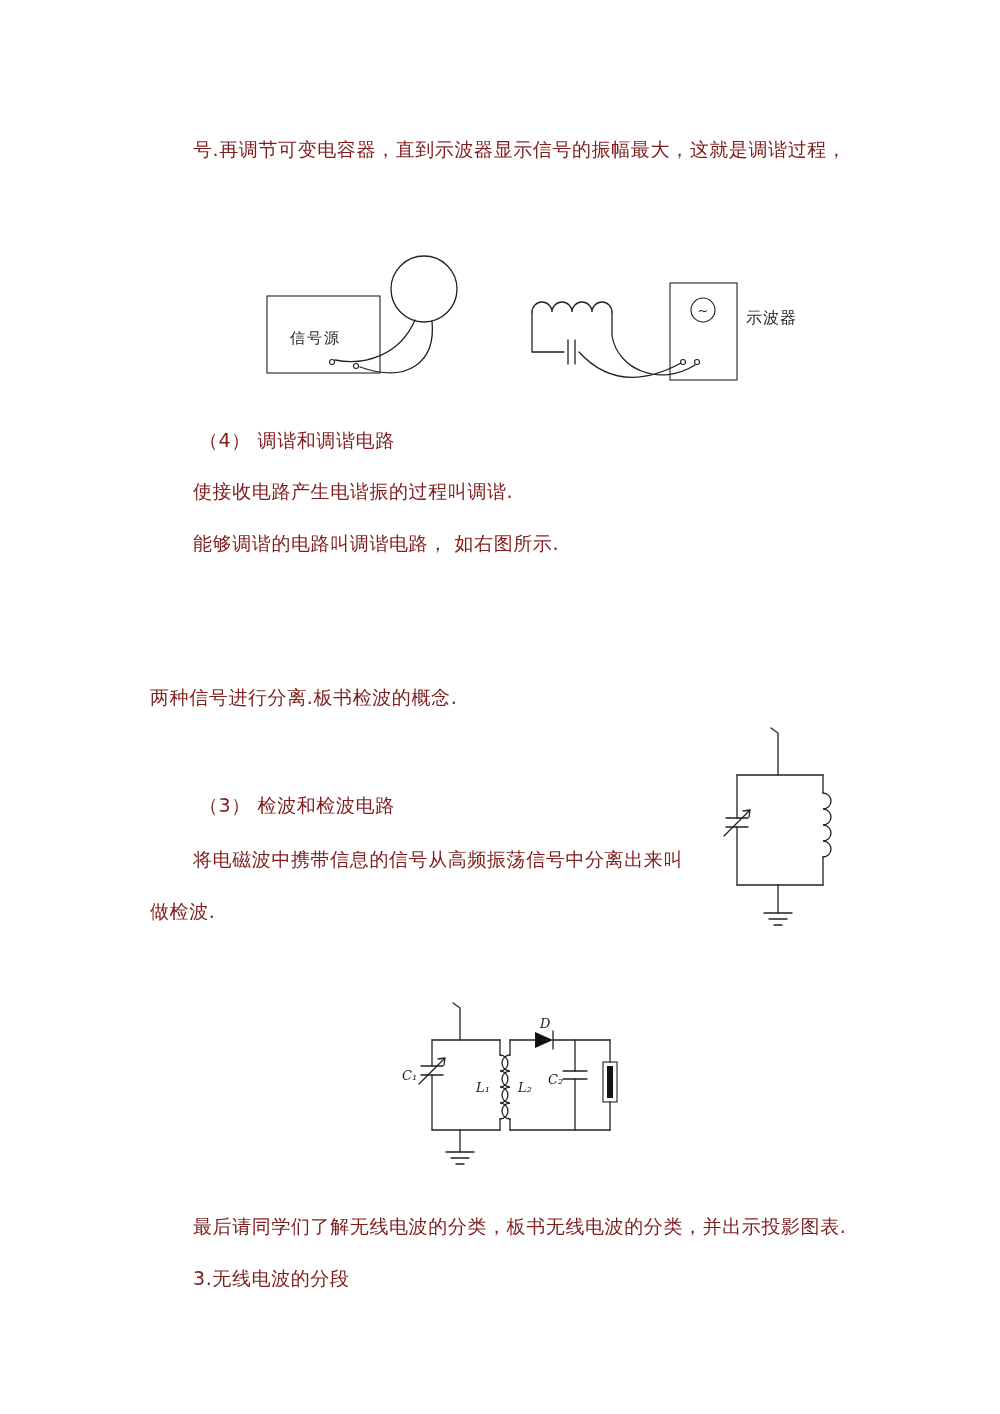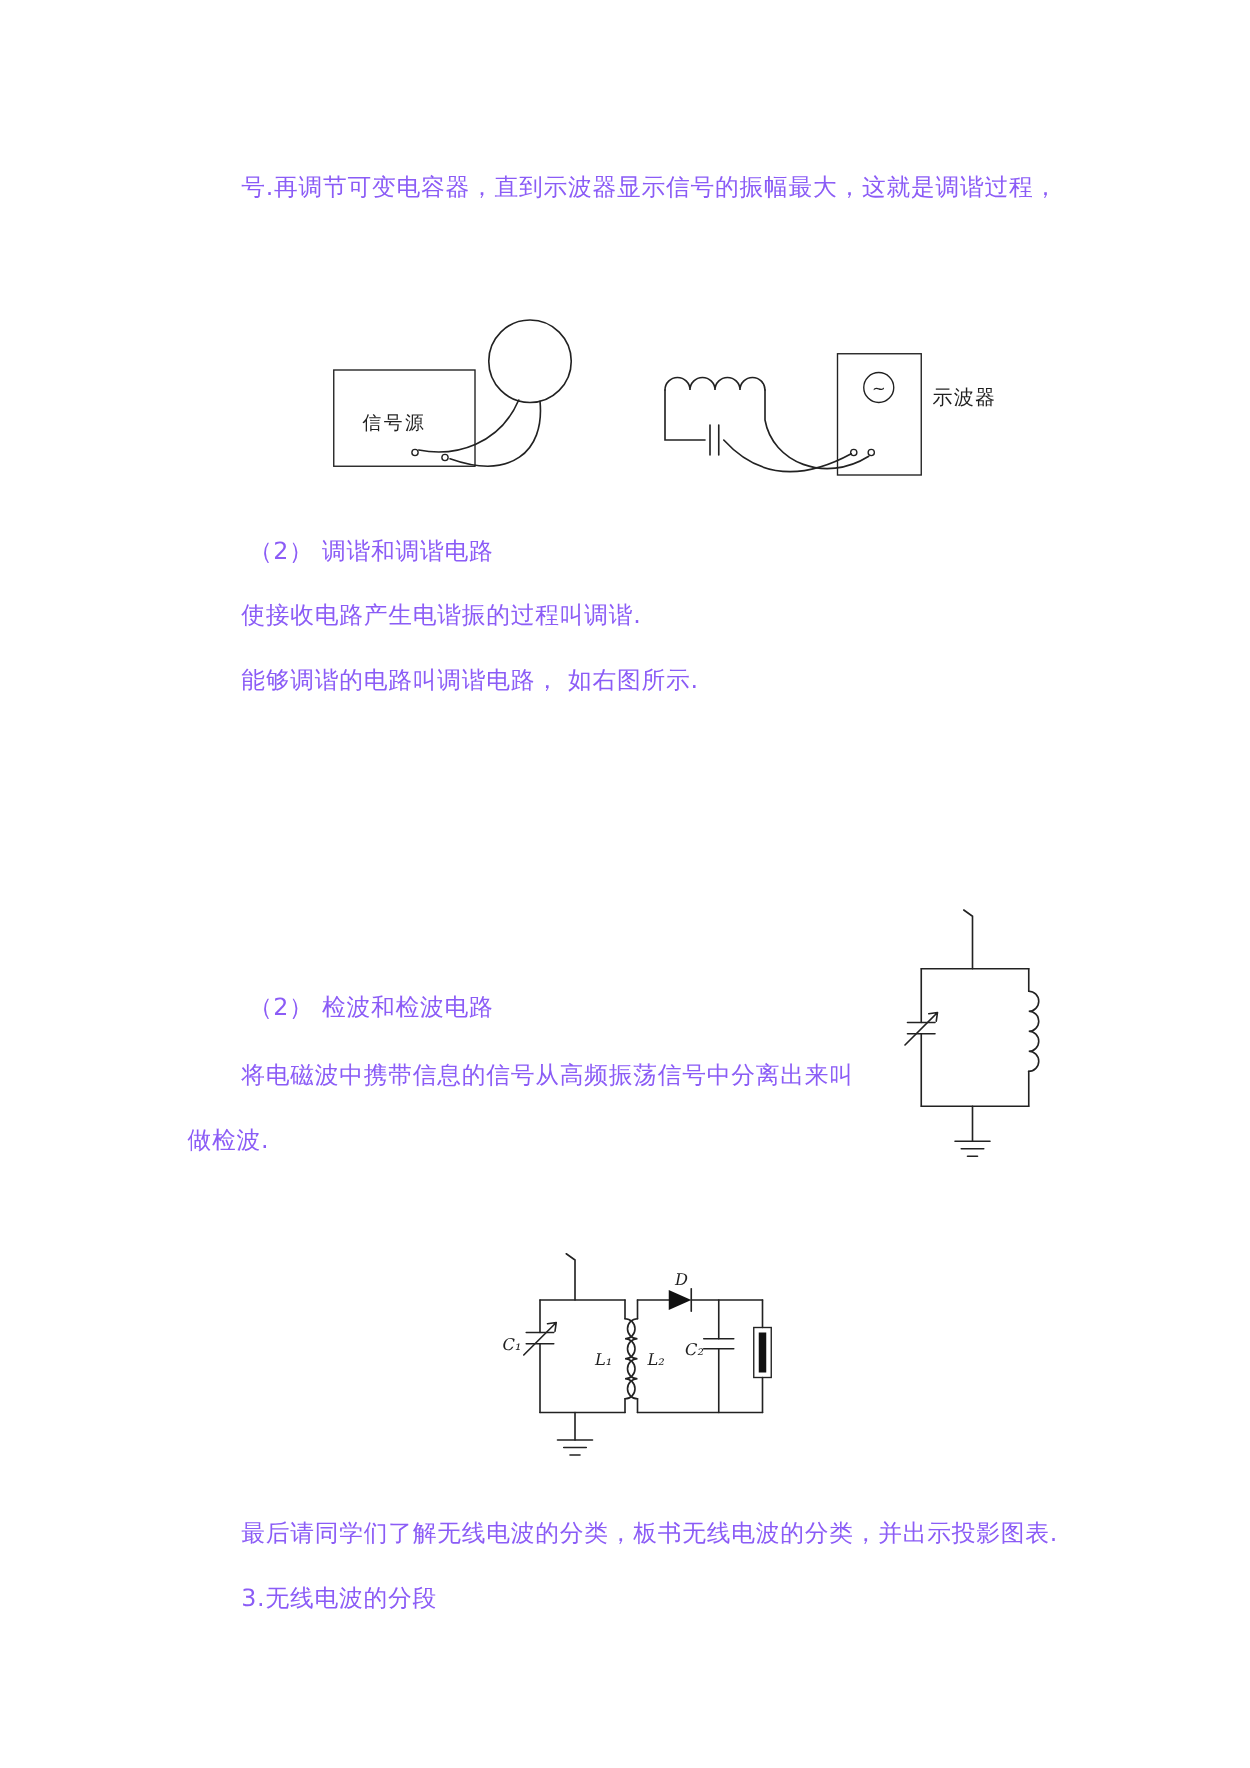--- a/index.html
+++ b/index.html
@@ -4,42 +4,43 @@
 <style>
   html,body{margin:0;padding:0;}
   body{
     width:1000px;height:1414px;background:#ffffff;position:relative;
     font-family:"DejaVu Sans","Liberation Sans",sans-serif;
     color:#1f1f1f;
   }
   .page{position:absolute;inset:0;background:#fff;overflow:hidden;}
   .line{
     position:absolute;font-size:19px;letter-spacing:0.6px;white-space:pre;
-    color:#8b5cf6;
+    color:#7f1d1d;
     text-align:center;
   }
   svg.fig{position:absolute;overflow:visible;}
   .wire{fill:none;stroke:#222;stroke-width:1.3;stroke-linecap:round;}
   .thin{fill:none;stroke:#222;stroke-width:1.1;}
   .solid{fill:#111;stroke:none;}
   .boxlabel{font-size:15px;fill:#1f1f1f;letter-spacing:2px;font-family:"DejaVu Sans",sans-serif;}
   .figlabel{font-size:16px;fill:#1f1f1f;letter-spacing:1px;font-family:"DejaVu Sans",sans-serif;}
   .complabel{font-size:13px;fill:#1f1f1f;font-style:italic;font-family:"DejaVu Serif","Liberation Serif",serif;}
   .sine{font-size:13px;fill:#1f1f1f;text-anchor:middle;font-family:"DejaVu Sans",sans-serif;}
 </style>
 </head>
 <body>
 
 <div class="page">
 
   <div class="line" style="left:193px;top:137px">号.再调节可变电容器，直到示波器显示信号的振幅最大，这就是调谐过程，</div>
-  <div class="line" style="left:199px;top:428px">（2） 调谐和调谐电路</div>
+  <div class="line" style="left:199px;top:428px">（4） 调谐和调谐电路</div>
   <div class="line" style="left:193px;top:531px">能够调谐的电路叫调谐电路， 如右图所示.</div>
   <div class="line" style="left:193px;top:479px">使接收电路产生电谐振的过程叫调谐.</div>
-  <div class="line" style="left:199px;top:793px">（2） 检波和检波电路</div>
+  <div class="line" style="left:150px;top:685px">两种信号进行分离.板书检波的概念.</div>
+  <div class="line" style="left:199px;top:793px">（3） 检波和检波电路</div>
   <div class="line" style="left:193px;top:847px">将电磁波中携带信息的信号从高频振荡信号中分离出来叫</div>
   <div class="line" style="left:150px;top:899px">做检波.</div>
   <div class="line" style="left:193px;top:1214px">最后请同学们了解无线电波的分类，板书无线电波的分类，并出示投影图表.</div>
   <div class="line" style="left:193px;top:1266px">3.无线电波的分段</div>
 
   <svg class="fig" style="left:250px;top:250px" width="560" height="170" viewBox="0 0 560 170">
     <g>
       <rect class="thin" x="17" y="46" width="113" height="77"></rect>
       <text class="boxlabel" x="40" y="93">信号源</text>
       <circle class="thin" cx="82" cy="112" r="2.5"></circle>

